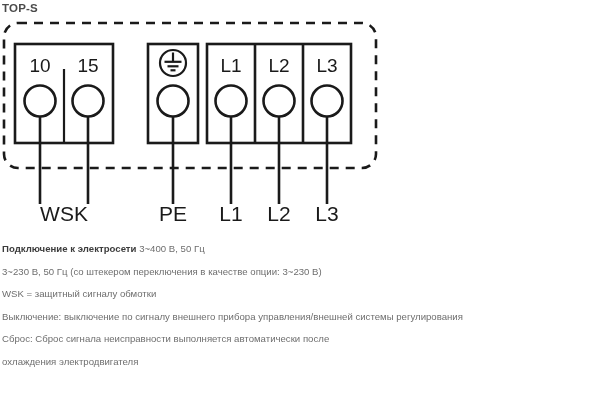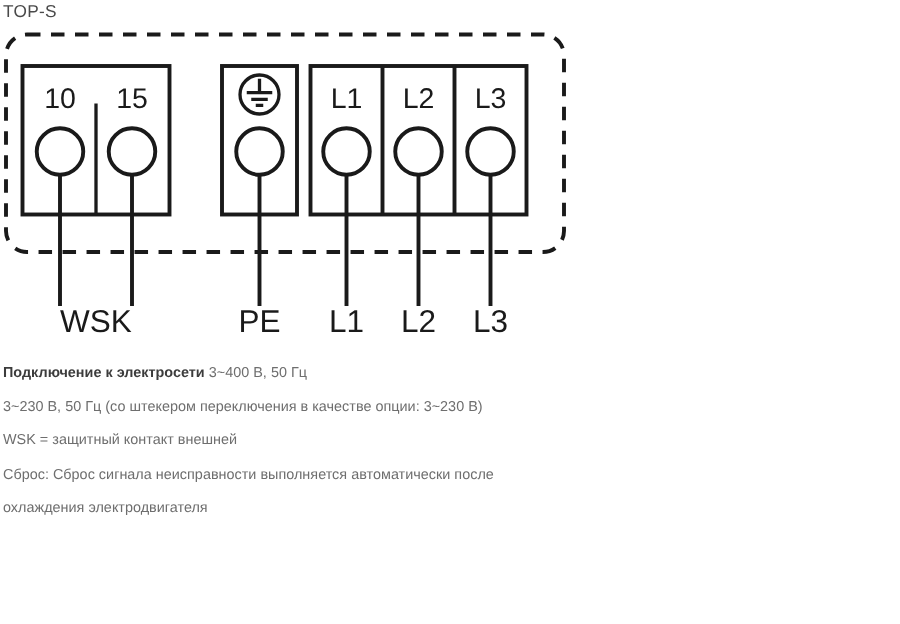--- a/index.html
+++ b/index.html
@@ -13,21 +13,21 @@
     position: relative;
     font-family: "Liberation Sans", "DejaVu Sans", sans-serif;
     overflow: hidden;
   }
 
   .page-title {
     position: absolute;
     left: 2px;
     top: 0px;
     font-size: 11.5px;
-    font-weight: normal;
+    font-weight: bold;
     color: #4a4a4a;
     letter-spacing: 0.2px;
     line-height: 16px;
   }
 
   
   .diagram {
     position: absolute;
     left: 0;
     top: 16px;
@@ -138,25 +138,28 @@
 
   <div class="text-line">
     <span class="lead">Подключение к электросети</span><span> 3~400 В, 50 Гц</span>
   </div>
 
   <div class="text-line">
     <span>3~230 В, 50 Гц (со штекером переключения в качестве опции: 3~230 В)</span>
   </div>
 
   <div class="text-line">
-    <span>WSK = защитный контакт внешней</span>
+    <span>WSK = защитный сигналу обмотки</span>
   </div>
 
 
 
+  <div class="text-line">
+    <span>Выключение: выключение по сигналу внешнего прибора управления/внешней системы регулирования</span>
+  </div>
 
   <div class="text-line">
     <span>Сброс: Сброс сигнала неисправности выполняется автоматически после</span>
   </div>
 
   <div class="text-line">
     <span>охлаждения электродвигателя</span>
   </div>
 
 </div>

